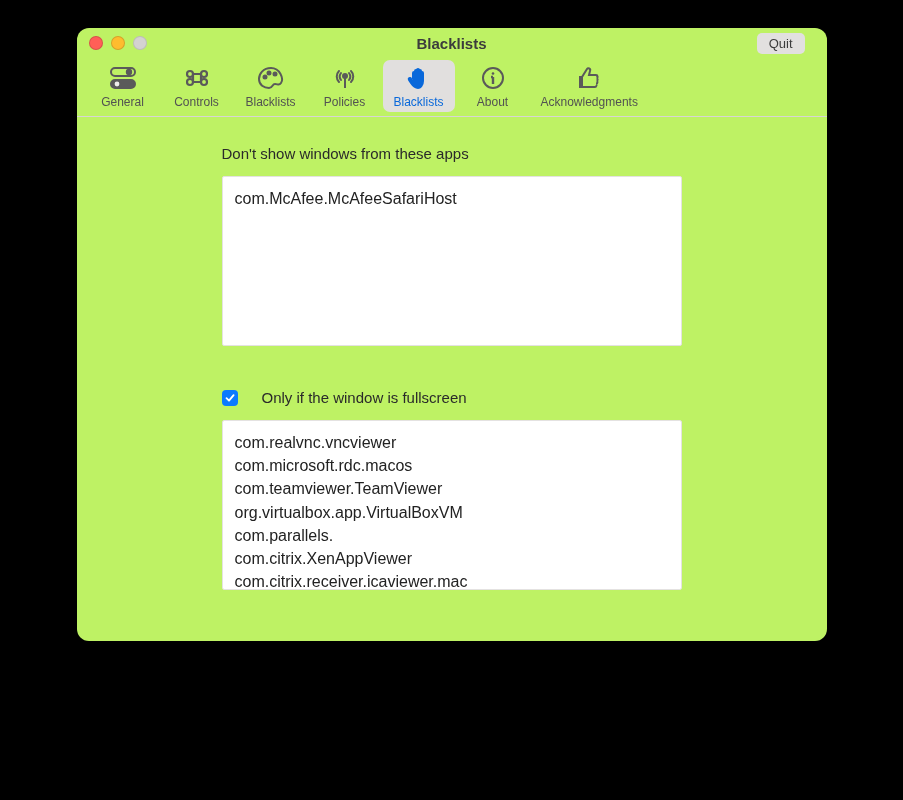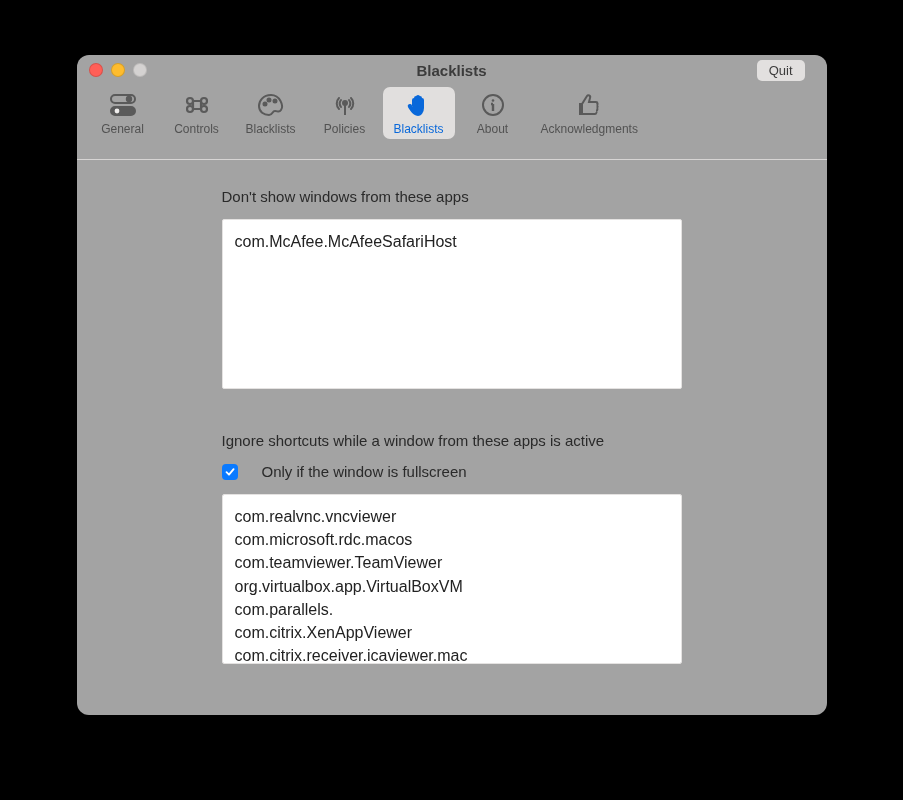--- a/index.html
+++ b/index.html
@@ -7,22 +7,22 @@
     background:#000;
     font-family:-apple-system,BlinkMacSystemFont,"Helvetica Neue",Arial,sans-serif;
     font-size:14px;
     color:#1b1b1b;
     display:flex;
     align-items:flex-start;
     justify-content:center;
   }
   .window{
     width:750px;
-    margin-top:55px;
-    background:#a3a3a3;
+    margin-top:28px;
+    background:#bef264;
     border-radius:12px;
     box-shadow:0 15px 40px rgba(0,0,0,.5);
     overflow:hidden;
     position:relative;
   }
   
   .titlebar{
     height:30px;
     display:flex;
     align-items:center;
@@ -51,21 +51,21 @@
     padding:3px 12px;
     font-size:13px;
     color:#3c3c3c;
     cursor:default;
   }
   
   .toolbar{
     display:flex;
     align-items:center;
     gap:2px;
-    padding:2px 10px 20px 10px;
+    padding:2px 10px 4px 10px;
     border-bottom:1px solid #d7d5d4;
   }
   .toolitem{
     display:flex;
     flex-direction:column;
     align-items:center;
     padding:5px 10px 3px 10px;
     border-radius:7px;
     font-size:12px;
     color:#525252;
@@ -224,21 +224,20 @@
   </div>
 
   <div class="content">
 
     <div class="section">
       <div class="section-label">Don't show windows from these apps</div>
       <textarea class="listbox t1" style="">com.McAfee.McAfeeSafariHost</textarea>
     </div>
 
     <div class="section">
-      <div class="section-label">Ignore shortcuts while a window from these apps is active</div>
 
       <div class="chkrow">
         <div class="chk">
           <svg width="12" height="12" viewBox="0 0 12 12">
             <path d="M2.5 6.2 L5 8.7 L9.6 3.2" stroke="#fff" stroke-width="1.8" fill="none" stroke-linecap="round" stroke-linejoin="round"></path>
           </svg>
         </div>
         <span class="chk-label">Only if the window is fullscreen</span>
       </div>
 

